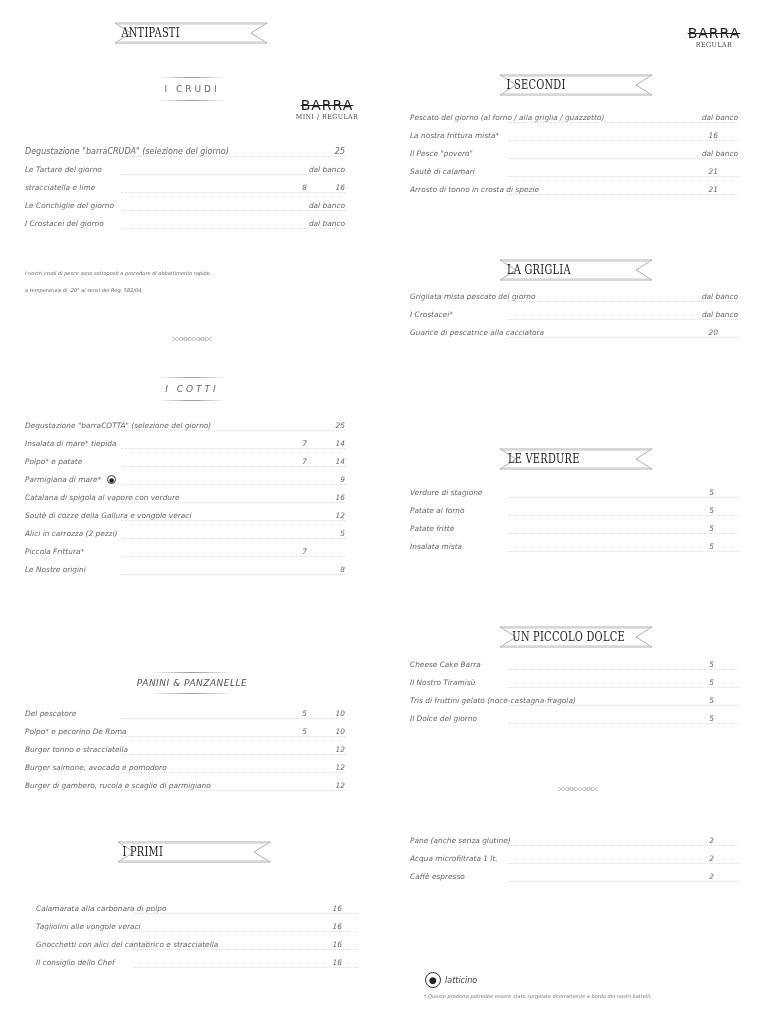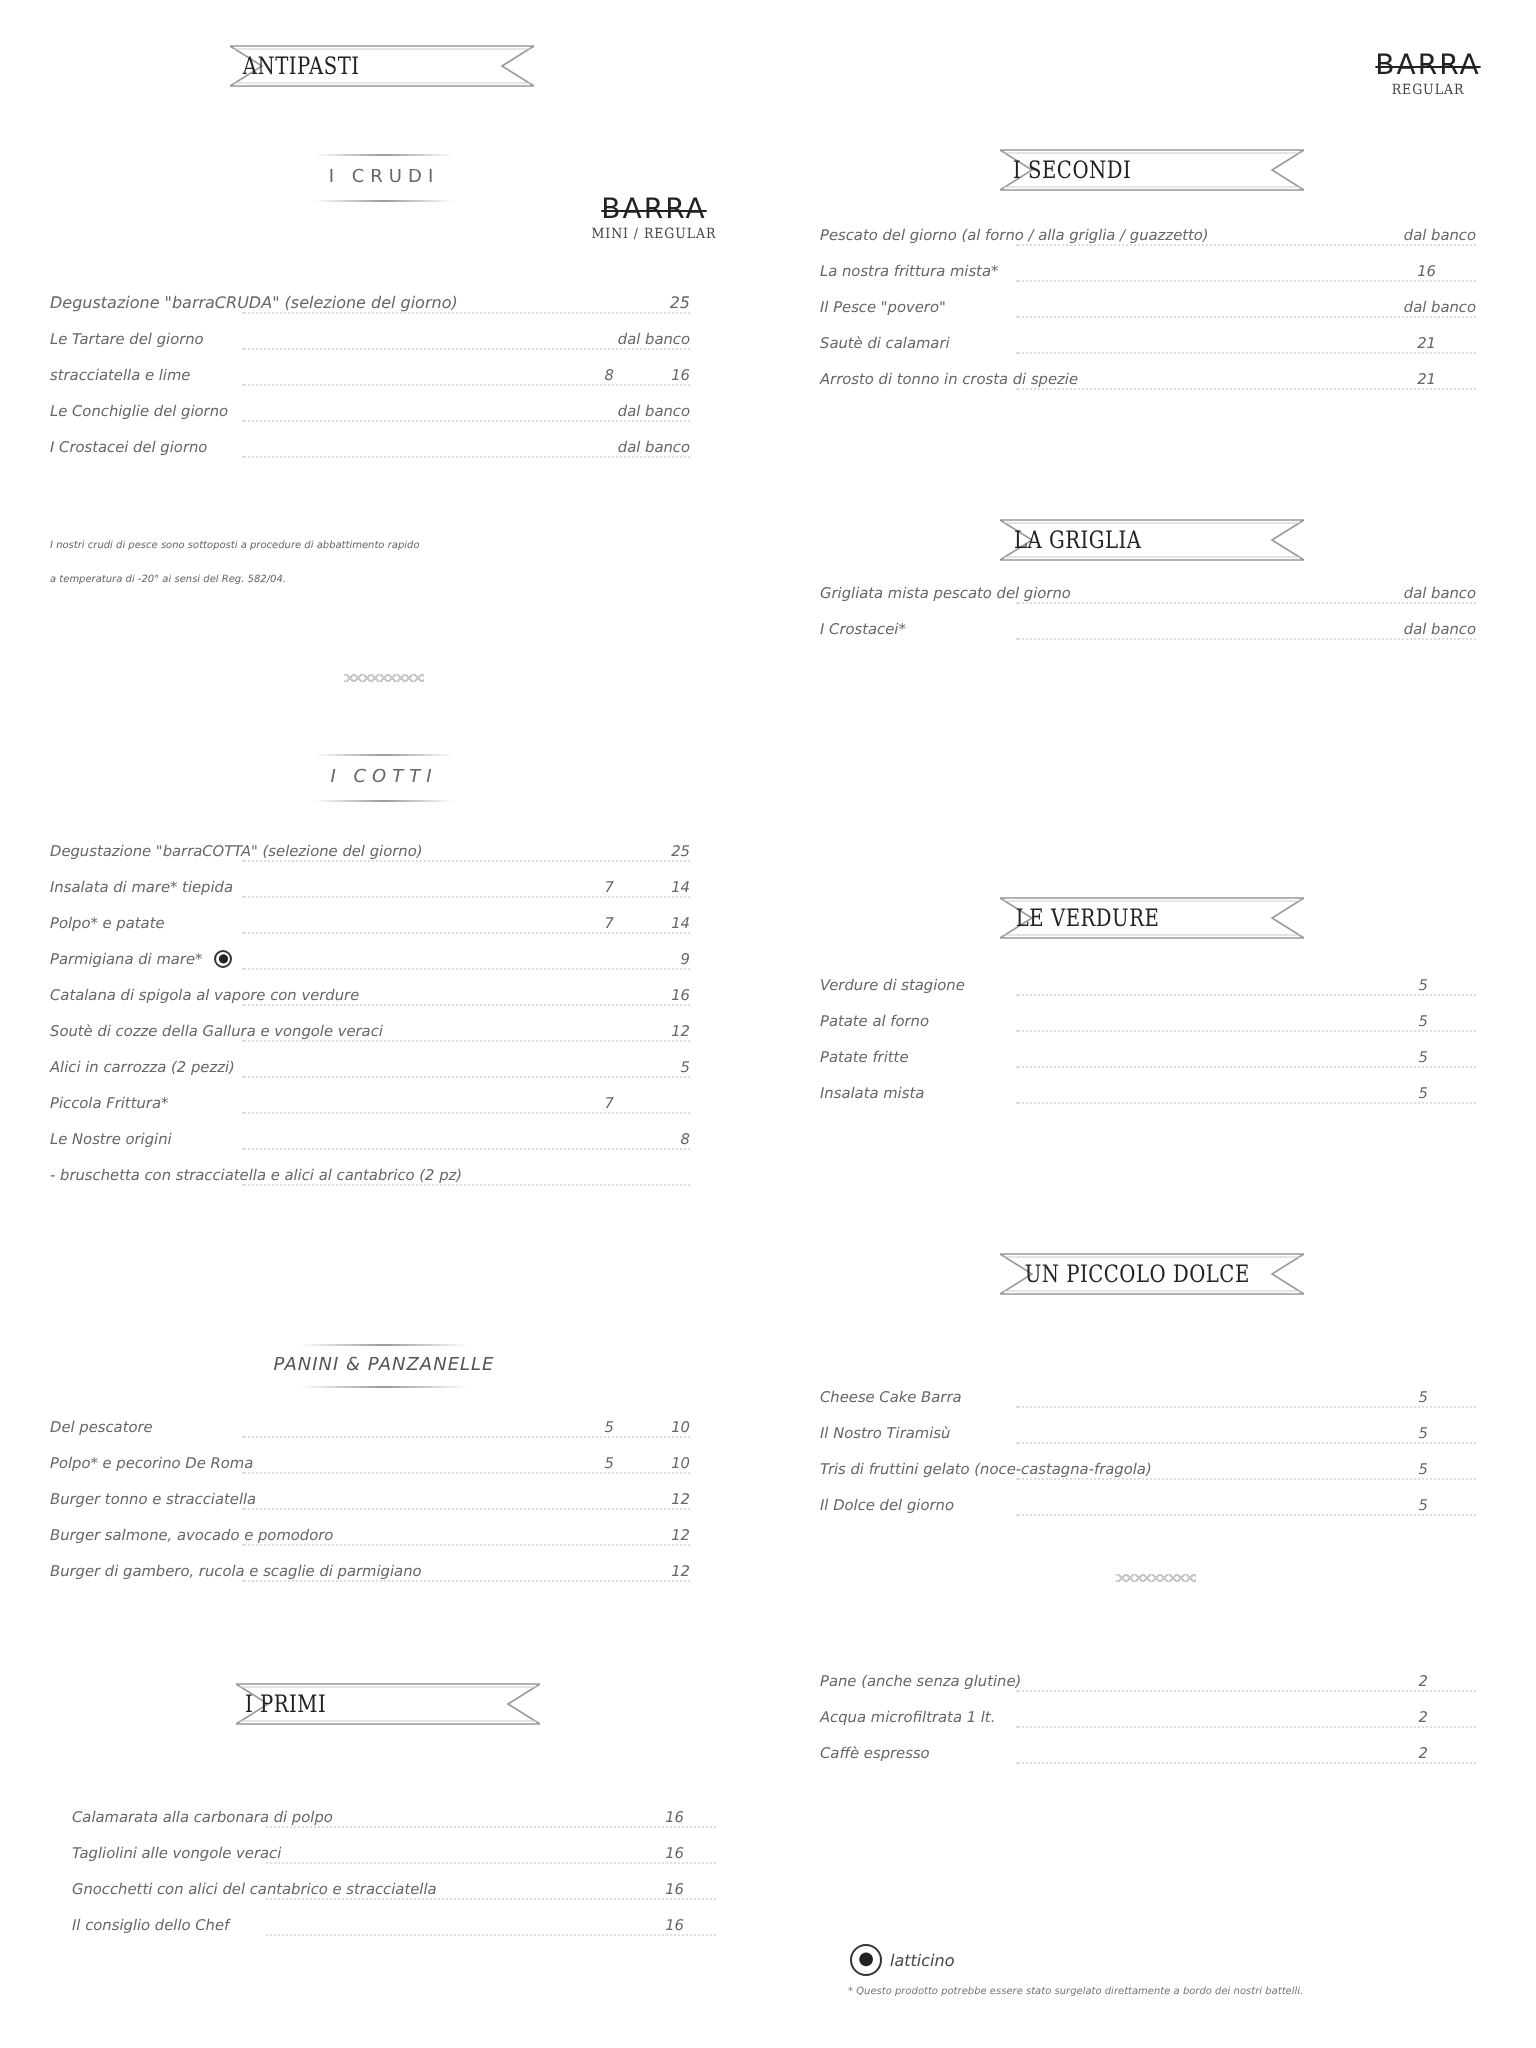--- a/index.html
+++ b/index.html
@@ -199,26 +199,20 @@
       <span class="name">Piccola Frittura*</span>
       <span class="p1" style="right:38px;">7</span>
       <span class="p2" style="right:0px;"></span>
     </div>
     <div class="row">
       <span class="lead"></span>
       <span class="name">Le Nostre origini</span>
       <span class="p1" style="right:38px;"></span>
       <span class="p2" style="right:0px;">8</span>
     </div>
-    <div class="row">
-      <span class="lead"></span>
-      <span class="name">- bruschetta con stracciatella e alici al cantabrico (2 pz)</span>
-      <span class="p1" style="right:38px;"></span>
-      <span class="p2" style="right:0px;"></span>
-    </div>
   </div>
 
 <div class="subhead2" style="left:122px; top:678px; width:140px;">PANINI &amp; PANZANELLE</div>
 
 <div class="list" id="panini-list" style="left:25px; top:704px; width:320px;">
     <div class="row">
       <span class="lead"></span>
       <span class="name">Del pescatore</span>
       <span class="p1" style="right:38px;">5</span>
       <span class="p2" style="right:0px;">10</span>
@@ -337,20 +331,25 @@
     <div class="row">
       <span class="lead"></span>
       <span class="name">Grigliata mista pescato del giorno</span>
       <span class="p2" style="right:0px;">dal banco</span>
     </div>
     <div class="row">
       <span class="lead"></span>
       <span class="name">I Crostacei*</span>
       <span class="p2" style="right:0px;">dal banco</span>
     </div>
+    <div class="row">
+      <span class="lead"></span>
+      <span class="name">Guance di pescatrice alla cacciatora</span>
+      <span class="p2" style="right:20px;">20</span>
+    </div>
   </div>
 
 <div class="banner" style="left:500px; top:448px;">
   <svg width="152" height="22" viewBox="0 0 152 22">
     <path d="M0 1 L152 1 L136 11 L152 21 L0 21 L16 11 Z" fill="#fff" stroke="#999" stroke-width="0.8"></path>
     <line x1="2" y1="2.5" x2="150" y2="2.5" stroke="#ccc" stroke-width="0.6"></line>
     <line x1="2" y1="19.5" x2="150" y2="19.5" stroke="#ccc" stroke-width="0.6"></line>
   </svg>
 
   <span class="bt">LE VERDURE</span>
@@ -380,21 +379,21 @@
 
 <div class="banner" style="left:500px; top:626px;">
   <svg width="152" height="22" viewBox="0 0 152 22">
     <path d="M0 1 L152 1 L136 11 L152 21 L0 21 L16 11 Z" fill="#fff" stroke="#999" stroke-width="0.8"></path>
     <line x1="2" y1="2.5" x2="150" y2="2.5" stroke="#ccc" stroke-width="0.6"></line>
     <line x1="2" y1="19.5" x2="150" y2="19.5" stroke="#ccc" stroke-width="0.6"></line>
   </svg>
 
   <span class="bt">UN PICCOLO DOLCE</span>
 </div>
-<div class="list" id="dolce-list" style="left:410px; top:655px; width:328px;margin-top:34px;">
+<div class="list" id="dolce-list" style="left:410px; top:655px; width:328px;">
     <div class="row">
       <span class="lead"></span>
       <span class="name">Cheese Cake Barra</span>
       <span class="p2" style="right:24px;">5</span>
     </div>
     <div class="row">
       <span class="lead"></span>
       <span class="name">Il Nostro Tiramisù</span>
       <span class="p2" style="right:24px;">5</span>
     </div>

